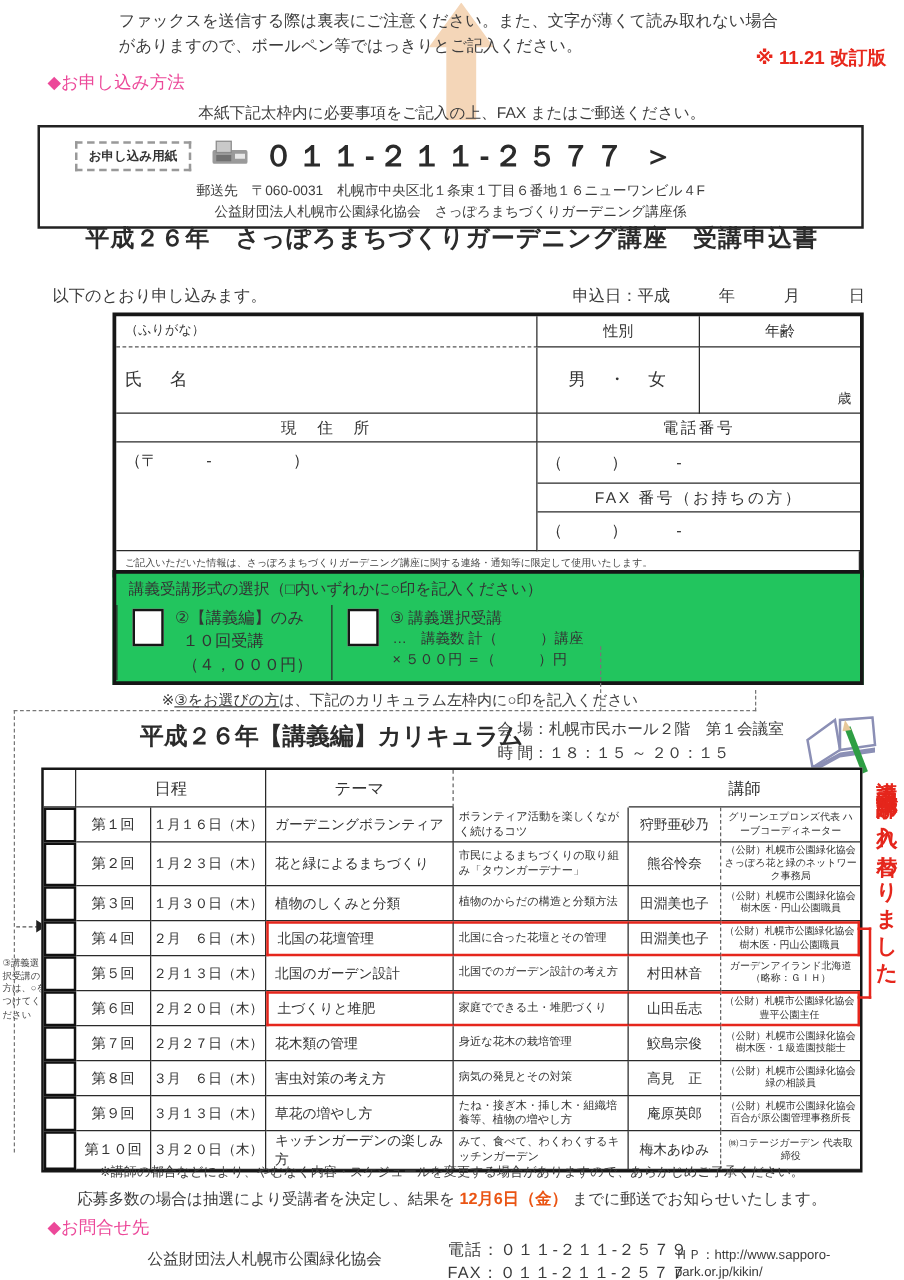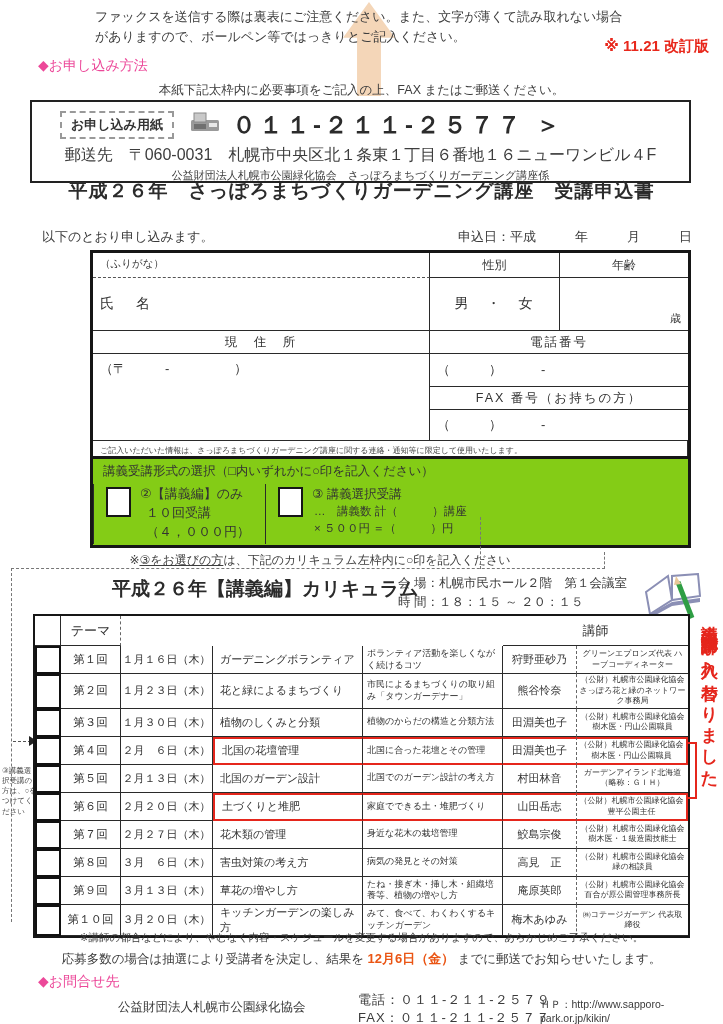--- a/index.html
+++ b/index.html
@@ -13,24 +13,24 @@
 
   .warning { position:absolute; left:95px; top:7px; width:560px; font-size:13px; line-height:1.55; color:#3d3d3d; z-index:1; }
   .revision { position:absolute; right:14px; top:37px; font-size:15px; font-weight:bold; color:#e8281c; z-index:1; }
   .sec-head { position:absolute; font-size:14px; color:#ec4899; }
   .apply-head { left:38px; top:57px; }
   .apply-instr { position:absolute; left:0; top:82px; width:100%; text-align:center; font-size:12.5px; color:#3d3d3d; }
 
   
   .fax-box { position:absolute; left:30px; top:100px; width:661px; height:83px; border:2px solid #222; background:#fff; }
   .fax-row1 { display:flex; align-items:center; gap:16px; padding:7px 0 0 28px; }
-  .form-label { border:2px dashed #999; padding:3px 9px; font-size:13px; font-weight:bold; color:#333; }
+  .form-label { border:2px dashed #999; padding:3px 9px; font-size:10px; font-weight:bold; color:#333; }
   .fax-big { font-size:24px; font-weight:bold; color:#2b2b2b; letter-spacing:3px; display:flex; align-items:center; gap:12px; }
   .fax-icon { display:inline-block; }
-  .fax-row2 { text-align:center; font-size:16px; margin-top:4px; color:#3d3d3d; }
+  .fax-row2 { text-align:center; font-size:11px; margin-top:4px; color:#3d3d3d; }
   .fax-row3 { text-align:center; font-size:11px; margin-top:2px; color:#3d3d3d; }
 
   .main-title { position:absolute; left:0; top:178px; width:100%; text-align:center; font-size:19px; font-weight:bold; color:#2b2b2b; letter-spacing:1px; }
   .intro { position:absolute; left:42px; top:228px; font-size:13px; }
   .apply-date { position:absolute; left:458px; top:228px; font-size:13px; }
 
   
   .form-grid { position:absolute; left:90px; top:250px; width:601px; border:3px solid #161616; display:grid;
     grid-template-columns:337px 130px 1fr; grid-template-rows:25px 53px 23px 33px 23px 31px 18px; background:#fff; }
   .fcell { border-right:1px solid #2a2a2a; border-bottom:1px solid #2a2a2a; font-size:12px; color:#333; padding:2px 7px; display:flex; align-items:center; }
@@ -40,21 +40,21 @@
   .c-name { font-size:14px; letter-spacing:4px; }
   .c-sex { font-size:14px; letter-spacing:2px; justify-content:center; }
   .c-age { align-items:flex-end; justify-content:flex-end; font-size:11px; padding-bottom:4px; }
   .c-addrh,.c-phoneh,.c-faxh { justify-content:center; font-size:12.5px; letter-spacing:2px; }
   .c-addr { align-items:flex-start; padding-top:6px; font-size:13px; }
   .c-phone,.c-fax { font-size:13px; }
   .c-privacy { grid-column:1/4; font-size:8px; color:#444; border-bottom:none; align-items:center; }
   .span23 { grid-column:2/4; }
 
   
-  .sel-box { position:absolute; left:90px; top:456px; width:601px; height:92px; border:3px solid #161616; background:#84cc16; }
+  .sel-box { position:absolute; left:90px; top:456px; width:601px; height:92px; border:3px solid #161616; background:#22c55e; }
   .sel-title { font-size:12.5px; padding:4px 8px 2px 10px; color:#333; }
   .sel-row { display:flex; height:60px; margin-top:2px; }
   .sel-opt { display:flex; gap:9px; padding:1px 4px 0 12px; }
   .opt-a { width:205px; }
   .opt-b { width:172px; border-left:1px solid #2a2a2a; }
   .opt-c { flex:1; border-left:1px solid #2a2a2a; }
   .chk { width:25px; height:30px; border:2.5px solid #161616; flex:none; margin-top:2px; background:#fff; }
   .opt-lines { font-size:13px; line-height:1.45; color:#333; }
   .opt-lines .l2 { padding-left:6px; }
   .opt-lines .l3 { padding-left:6px; }
@@ -213,20 +213,21 @@
       <polygon points="8,26 30,10 34,34 12,48" fill="#ffffff" stroke="#8b8fb5" stroke-width="2"></polygon>
       <polygon points="60,8 34,10 34,34 62,30" fill="#ffffff" stroke="#8b8fb5" stroke-width="2"></polygon>
       <polygon points="12,48 34,36 62,32 62,36 34,40 14,51" fill="#8b8fb5"></polygon>
       <line x1="40" y1="16" x2="54" y2="52" stroke="#2e9e44" stroke-width="5"></line>
       <polygon points="38,10 43,18 36,19" fill="#e8c89a"></polygon>
     </svg>
   </div>
 
   <div class="cur-table">
     <div class="ccell hcell"></div>
+    <div class="ccell hcell h-sched">日程</div>
     <div class="ccell hcell dash-r">テーマ</div>
     <div class="ccell hcell h-inst">講師</div>
 
       <div class="crow">
         <div class="ccell c-check"></div>
         <div class="ccell c-no">第１回</div>
         <div class="ccell c-date">１月１６日（木）</div>
         <div class="ccell c-theme">ガーデニングボランティア</div>
         <div class="ccell c-desc">ボランティア活動を楽しくながく続けるコツ</div>
         <div class="ccell c-name2 dash-r">狩野亜砂乃</div>

